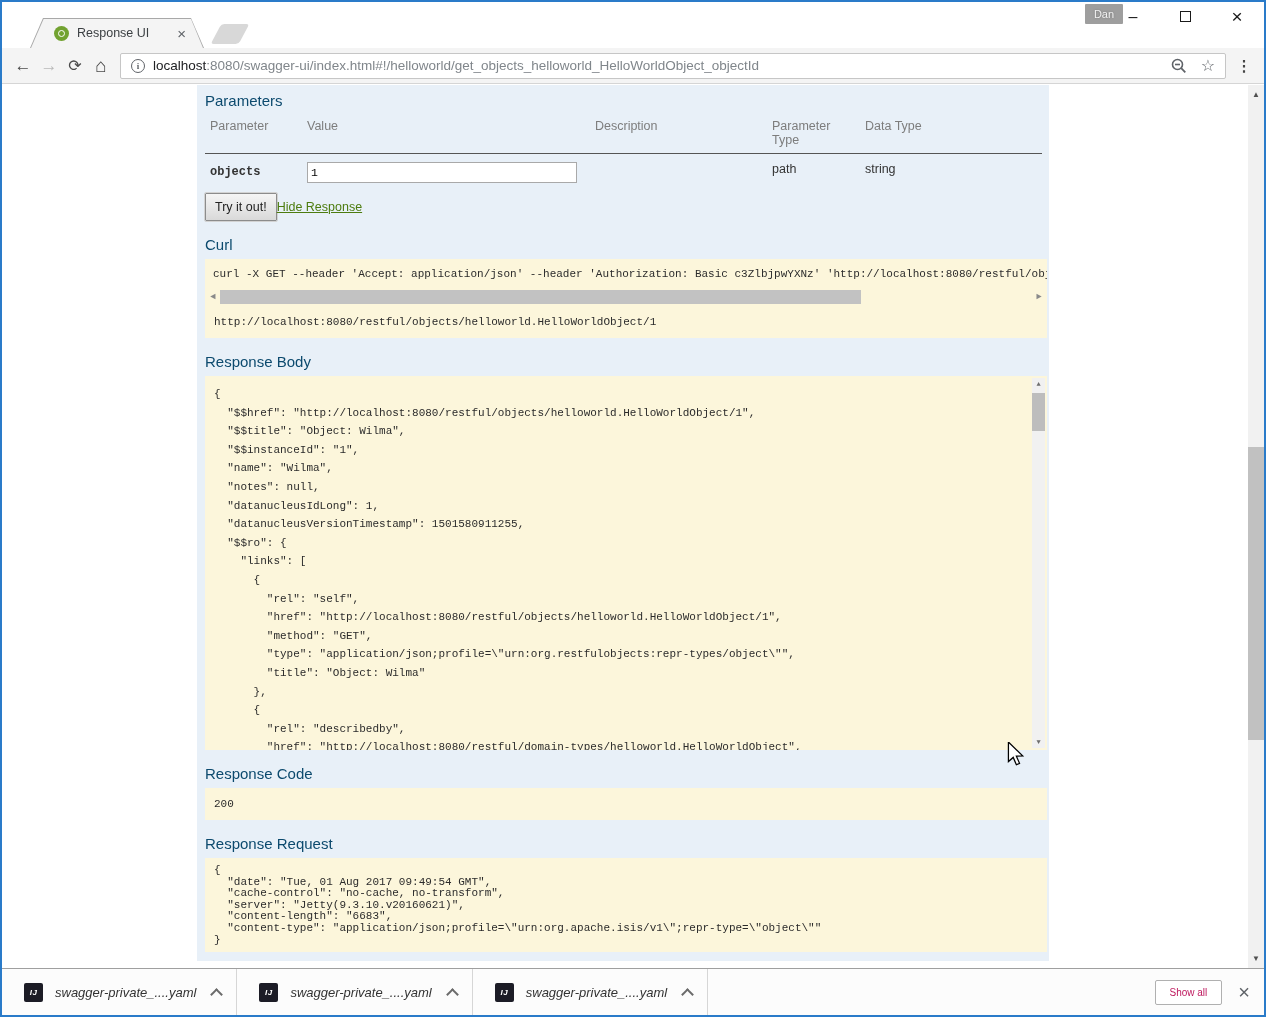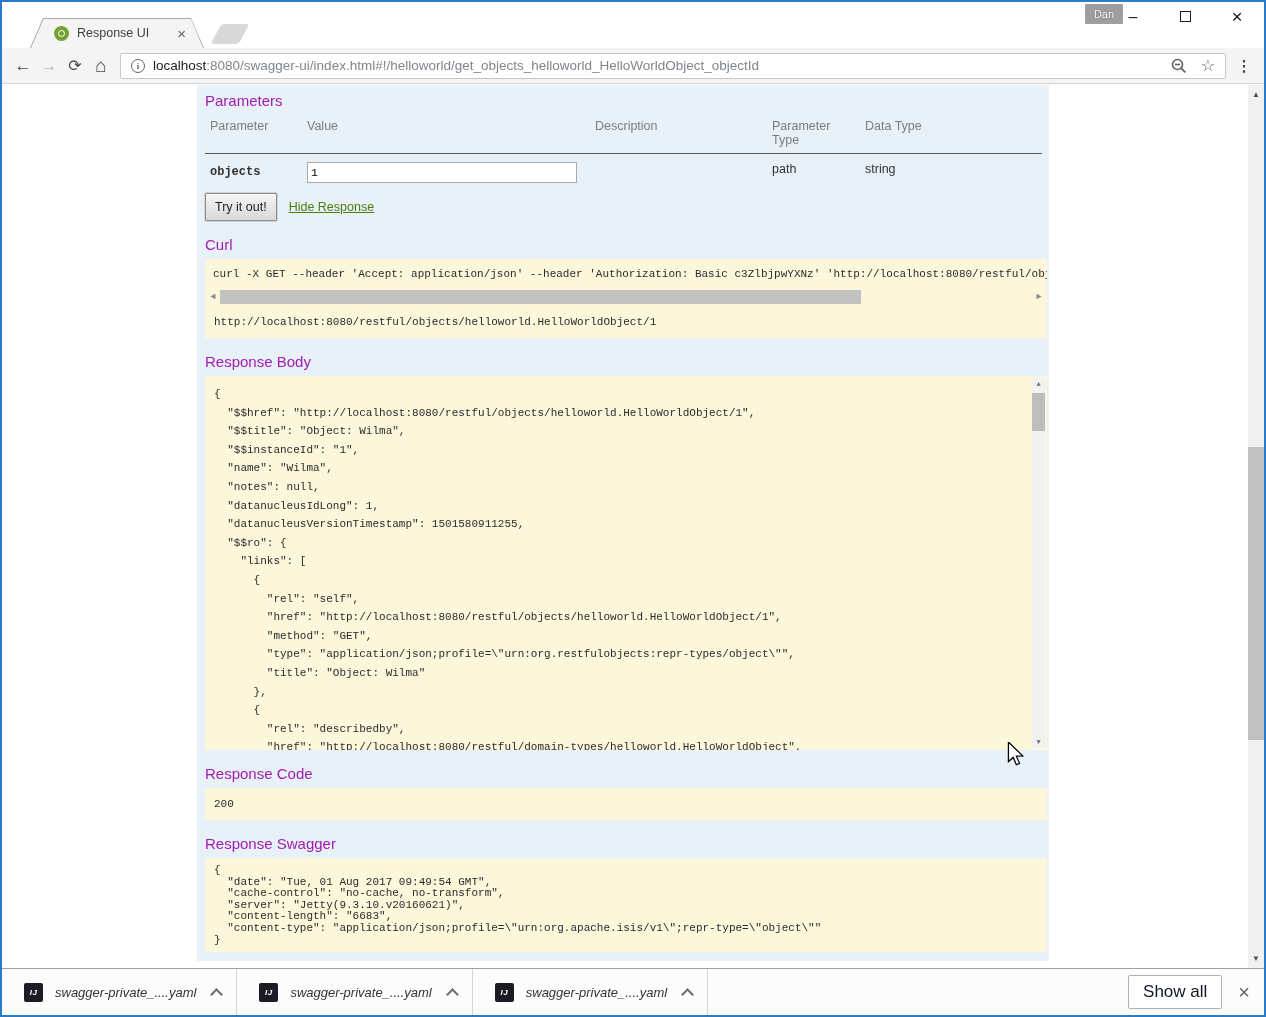--- a/index.html
+++ b/index.html
@@ -37,33 +37,33 @@
   .url-rest { color:#80868b; }
   .url-right { display:flex; align-items:center; gap:14px; flex:0 0 auto; }
   .zoom-icon svg { display:block; }
   .star-icon { font-size:16px; color:#5f6368; line-height:1; }
   .menu-dots { width:24px; text-align:center; font-size:15px; color:#454545; letter-spacing:0; font-weight:bold; }
 
   
   .page { position:absolute; left:0; top:83px; right:0; height:883px; background:#fff; overflow:hidden; }
   .content-col { position:absolute; left:195px; top:0; width:852px; min-height:876px; background:#e8f0f8; padding-bottom:8px; }
 
-  h2.sec { font-size:15px; font-weight:normal; color:#a21caf; margin:6px 0 4px 8px; line-height:20px; }
+  h2.sec { font-size:15px; font-weight:normal; color:#0c4a6e; margin:6px 0 4px 8px; line-height:20px; }
   h2.sec.gap { margin-top:14px; }
 
   .ptable { margin:2px 7px 8px 8px; font-size:12.5px; }
   .prow { display:flex; }
   .phead { color:#7d7d7d; border-bottom:1px solid #555; padding-bottom:6px; padding-top:4px; }
   .pc { padding-left:5px; }
   .c1 { width:97px; } .c2 { width:288px; } .c3 { width:177px; } .c4 { width:93px; } .c5 { flex:1; }
   .pbody { padding:8px 0 2px; align-items:flex-start; color:#333; }
   .param-name { font-family:"Liberation Mono", monospace; font-weight:bold; font-size:12px; padding-top:3px; }
   .param-input { width:270px; height:21px; border:1px solid #a9a9a9; font-family:"Liberation Mono", monospace; font-size:11.5px; padding:1px 3px; background:#fff; }
 
-  .actions { display:flex; align-items:center; gap:12px; margin:4px 0 0 8px; }
+  .actions { display:flex; align-items:center; margin:4px 0 0 8px; }
   .try-btn { font-size:12.5px; color:#222; background:linear-gradient(#f5f5f5,#d9d9d9); border:1px solid #8c8c8c; outline:1px solid #d3d3d3; padding:6px 9px; border-radius:1px; }
   .hide-link { font-size:12.5px; color:#4d7c0f; text-decoration:underline; }
 
   .codebg { background:#fcf6db; margin:0 2px 0 8px; font-family:"Liberation Mono", monospace; font-size:11px; color:#2b2b2b; }
   .curl-block { height:47px; position:relative; overflow:hidden; }
   .curl-block pre { padding:9px 8px 0; font:inherit; white-space:pre; overflow:hidden; }
   .hscroll { position:absolute; left:1px; right:1px; bottom:1px; height:16px; display:flex; align-items:center; }
   .hs-arrow { width:14px; text-align:center; font-size:9px; color:#8a8a8a; flex:0 0 auto; }
   .hs-track { flex:1; height:16px; position:relative; }
   .hs-thumb { position:absolute; left:0; top:1px; height:14px; width:79%; background:#c2c2c2; }
@@ -87,21 +87,21 @@
   .ms-thumb { position:absolute; left:0; width:16px; top:362px; height:293px; background:#c1c1c1; }
 
   
   .dl-bar { position:absolute; left:0; bottom:0; right:0; height:47px; background:#fcfcfc; border-top:1px solid #9f9f9f; display:flex; align-items:center; }
   .dl-item { display:flex; align-items:center; height:100%; padding:0 14px 0 22px; border-right:1px solid #d6d6d6;font-style:italic; }
   .dl-icon { width:19px; height:19px; background:#1c1c26; color:#fff; font-size:8px; font-weight:bold; display:flex; align-items:center; justify-content:center; border-radius:2px; letter-spacing:0.5px; flex:0 0 auto; }
   .dl-label { font-size:13px; color:#333; margin:0 14px 0 12px; }
   .chev { width:12px; height:12px; position:relative; }
   .chev::before { content:""; position:absolute; left:2px; top:4px; width:7px; height:7px; border-top:2px solid #6b6b6b; border-left:2px solid #6b6b6b; transform:rotate(45deg); }
   .dl-right { margin-left:auto; display:flex; align-items:center; gap:16px; padding-right:14px; }
-  .show-all { font-size:17px; color:#0f172a; background:#fff; border:1px solid #b0b0b0; border-radius:2px; padding:6px 14px; }
+  .show-all { font-size:10px; color:#be185d; background:#fff; border:1px solid #b0b0b0; border-radius:2px; padding:6px 14px; }
   .dl-close { font-size:20px; color:#5f6368; line-height:1; }
 
   
   .cursor { position:absolute; left:1005px; top:740px; pointer-events:none; }
 </style>
 </head>
 <body>
 
 <div class="window">
 
@@ -210,21 +210,21 @@
         <div class="vscroll">
           <span class="vs-arrow vs-up">▲</span>
           <span class="vs-thumb"></span>
           <span class="vs-arrow vs-down">▼</span>
         </div>
       </div>
 
       <h2 class="sec gap">Response Code</h2>
       <div class="codebg oneline-block">200</div>
 
-      <h2 class="sec gap">Response Swagger</h2>
+      <h2 class="sec gap">Response Request</h2>
       <div class="codebg headers-block">
         <pre>{
   "date": "Tue, 01 Aug 2017 09:49:54 GMT",
   "cache-control": "no-cache, no-transform",
   "server": "Jetty(9.3.10.v20160621)",
   "content-length": "6683",
   "content-type": "application/json;profile=\"urn:org.apache.isis/v1\";repr-type=\"object\""
 }</pre>
       </div>
 

